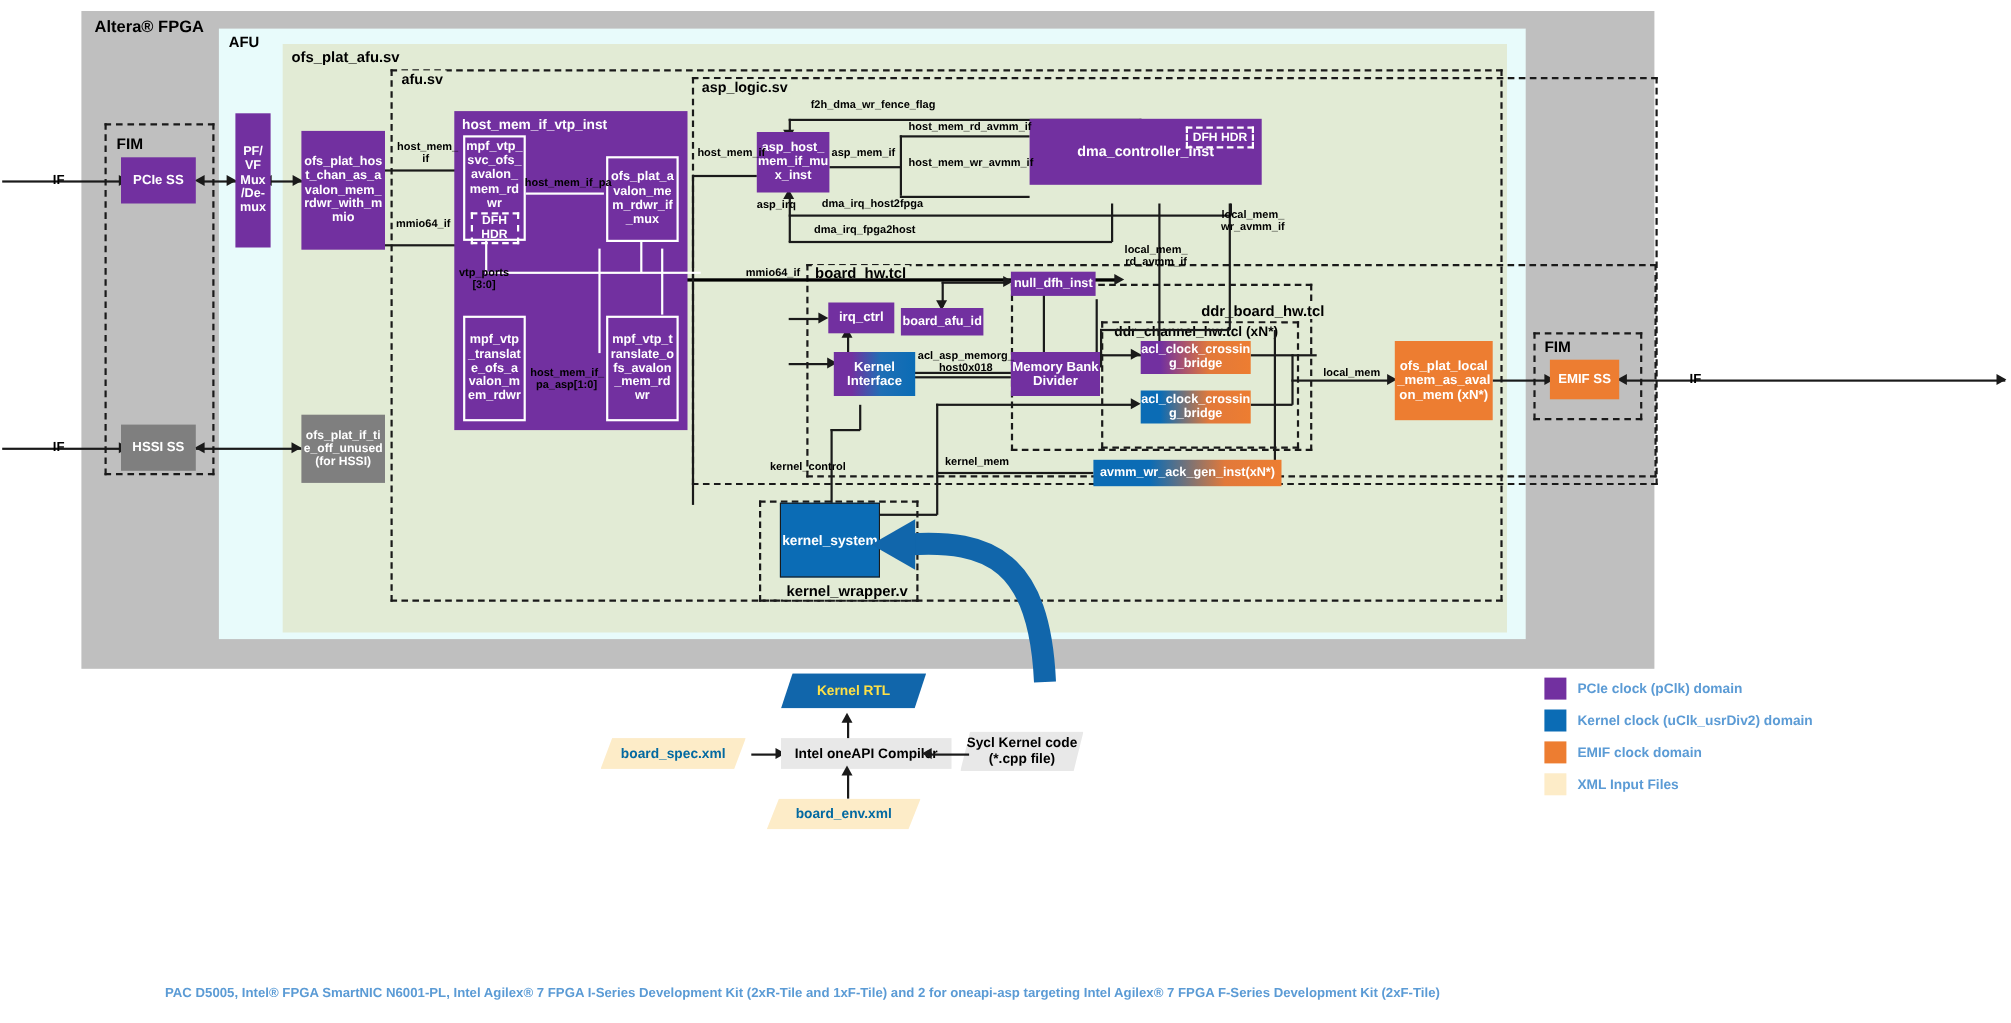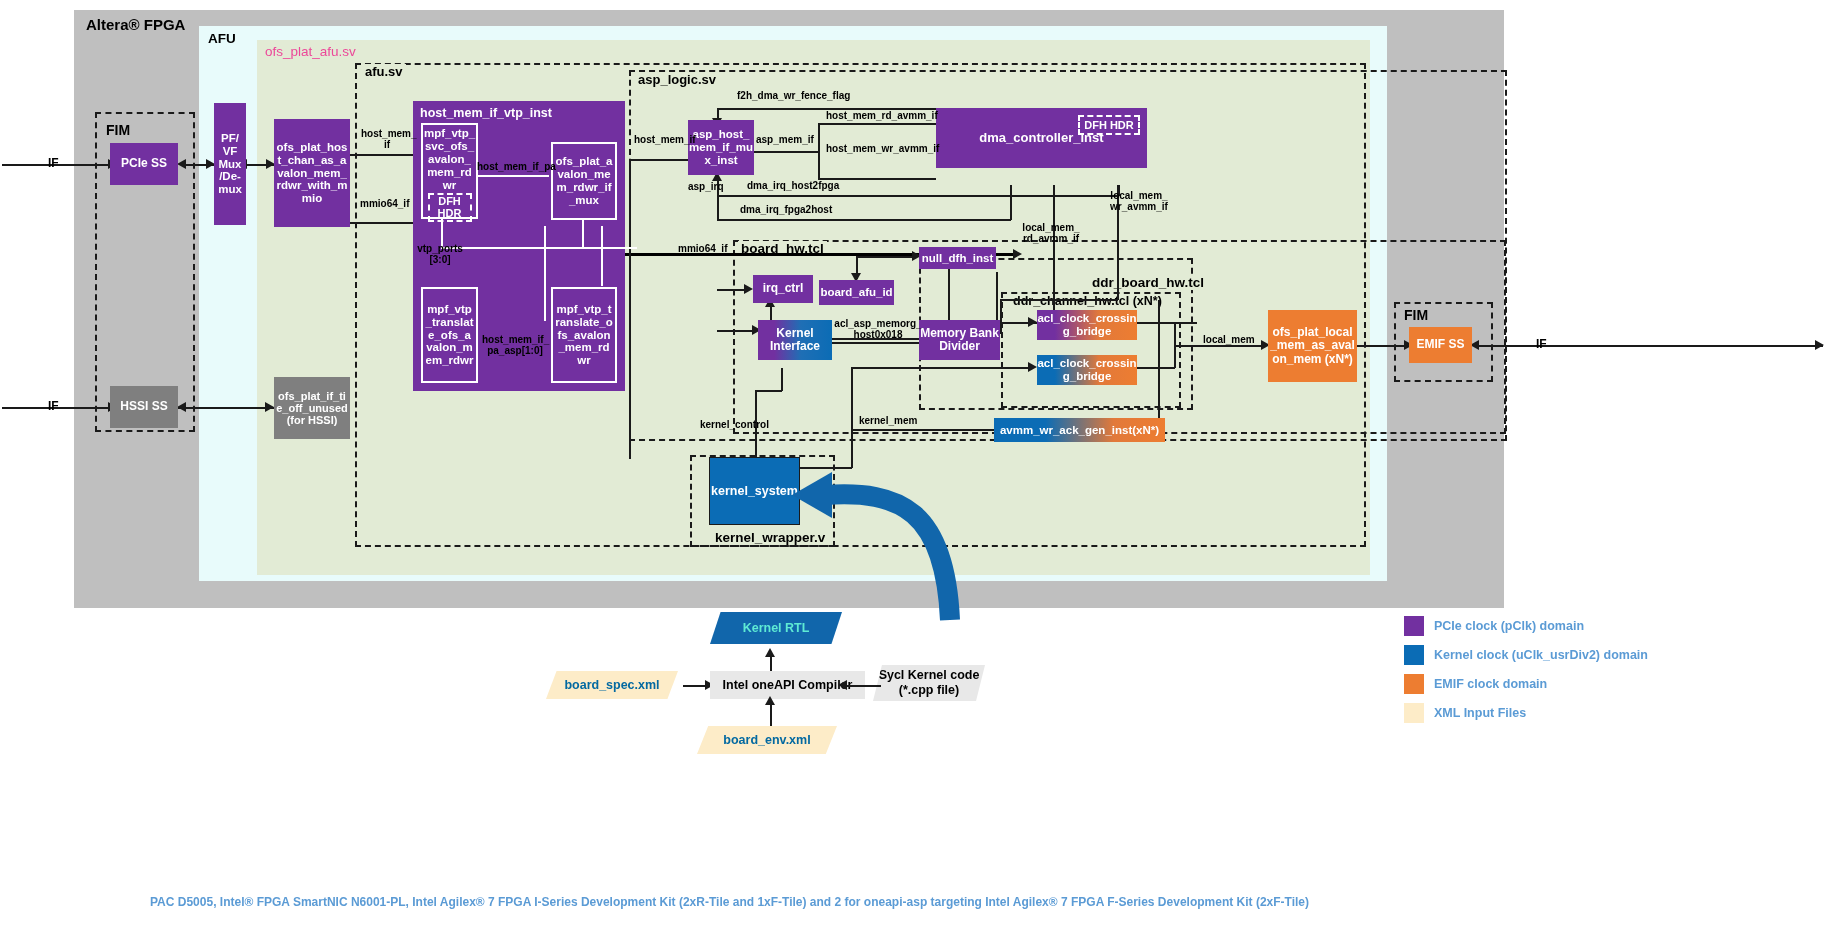--- a/index.html
+++ b/index.html
@@ -74,21 +74,21 @@
 
 <div id="root">
 
   <div class="abs fpga-region" style="left:74px;top:10px;width:1430px;height:598px;"></div>
   <div class="abs" style="left:86px;top:16px;font-size:15px;font-weight:bold;color:#000;">Altera® FPGA</div>
 
   <div class="abs afu-region" style="left:199px;top:26px;width:1188px;height:555px;"></div>
   <div class="abs" style="left:208px;top:31px;font-size:13.5px;font-weight:bold;color:#000;">AFU</div>
 
   <div class="abs ofs-region" style="left:257px;top:40px;width:1113px;height:535px;"></div>
-  <div class="abs" style="left:265px;top:44px;font-size:13.5px;font-weight:normal;color:#ec4899;text-align:right;">ofs_plat_afu.sv</div>
+  <div class="abs" style="left:265px;top:44px;font-size:13.5px;font-weight:bold;color:#000000;text-align:right;">ofs_plat_afu.sv</div>
 
   <div class="abs dashbox" style="left:355px;top:63px;width:1011px;height:484px;"></div>
   <div class="abs dashbox-lbl" style="left:362px;top:64px;font-size:13px;background:#e2ebd5;">afu.sv</div>
 
   <div class="abs dashbox" style="left:629px;top:70px;width:878px;height:371px;"></div>
   <div class="abs dashbox-lbl" style="left:635px;top:72px;font-size:13px;background:#e2ebd5;text-align:center;">asp_logic.sv</div>
 
   <div class="abs dashbox" style="left:733px;top:240px;width:773px;height:194px;"></div>
   <div class="abs dashbox-lbl" style="left:738px;top:241px;font-size:13.5px;background:#e2ebd5;">board_hw.tcl</div>
 
@@ -315,21 +315,21 @@
   <div class="abs blk blue blackborder" style="left:709px;top:457px;width:91px;height:68px;font-size:12.5px;">
     <span>kernel_system</span>
   </div>
 
   <svg class="abs" style="left:780px;top:450px;width:260px;height:200px;overflow:visible;" viewBox="0 0 260 200">
     <path d="M 45 45 C 120 40, 165 60, 170 170" stroke="#1166ab" stroke-width="20" fill="none" stroke-linecap="butt"></path>
     <polygon points="52,22 52,68 12,45" fill="#1166ab"></polygon>
   </svg>
 
   <div class="abs para" style="left:710px;top:612px;width:132px;height:32px;background:#1166ab;">
-    <span style="color:#5eead4;font-weight:bold;font-size:12.5px;">Kernel RTL</span>
+    <span style="color:#fde047;font-weight:bold;font-size:12.5px;">Kernel RTL</span>
   </div>
   <div class="wire wv abs" style="left:770px;top:655px;height:18px;"></div>
   <div class="ar ar-u abs" style="left:765px;top:648px;"></div>
 
   <div class="abs para xmlfile" style="left:546px;top:671px;width:132px;height:28px;">
     <span>board_spec.xml</span>
   </div>
   <div class="wire wh abs" style="left:683px;top:685px;width:25px;"></div>
   <div class="ar ar-r abs" style="left:705px;top:680px;"></div>
 

